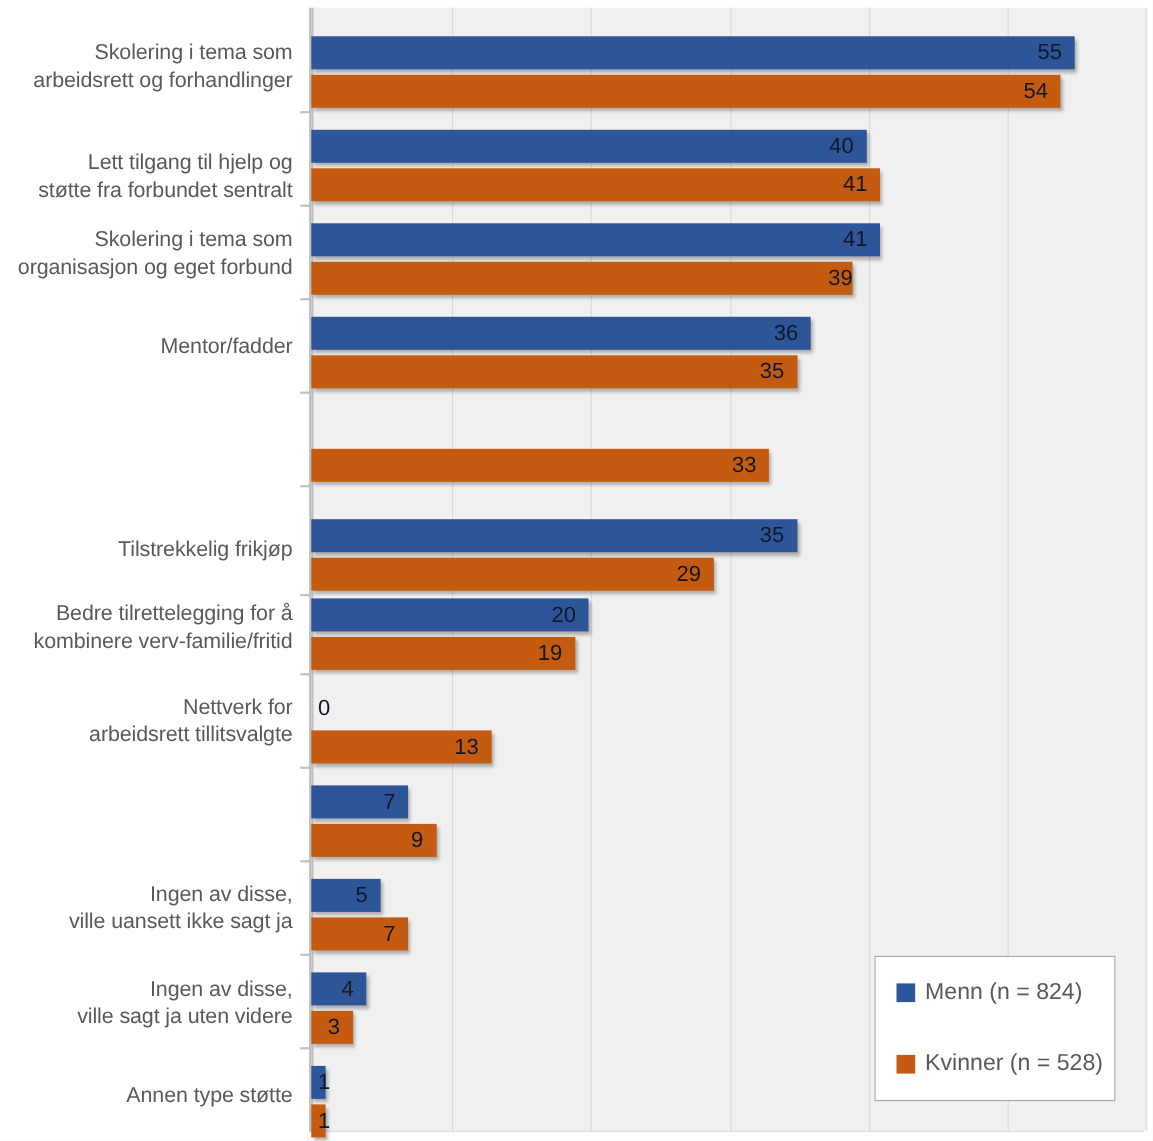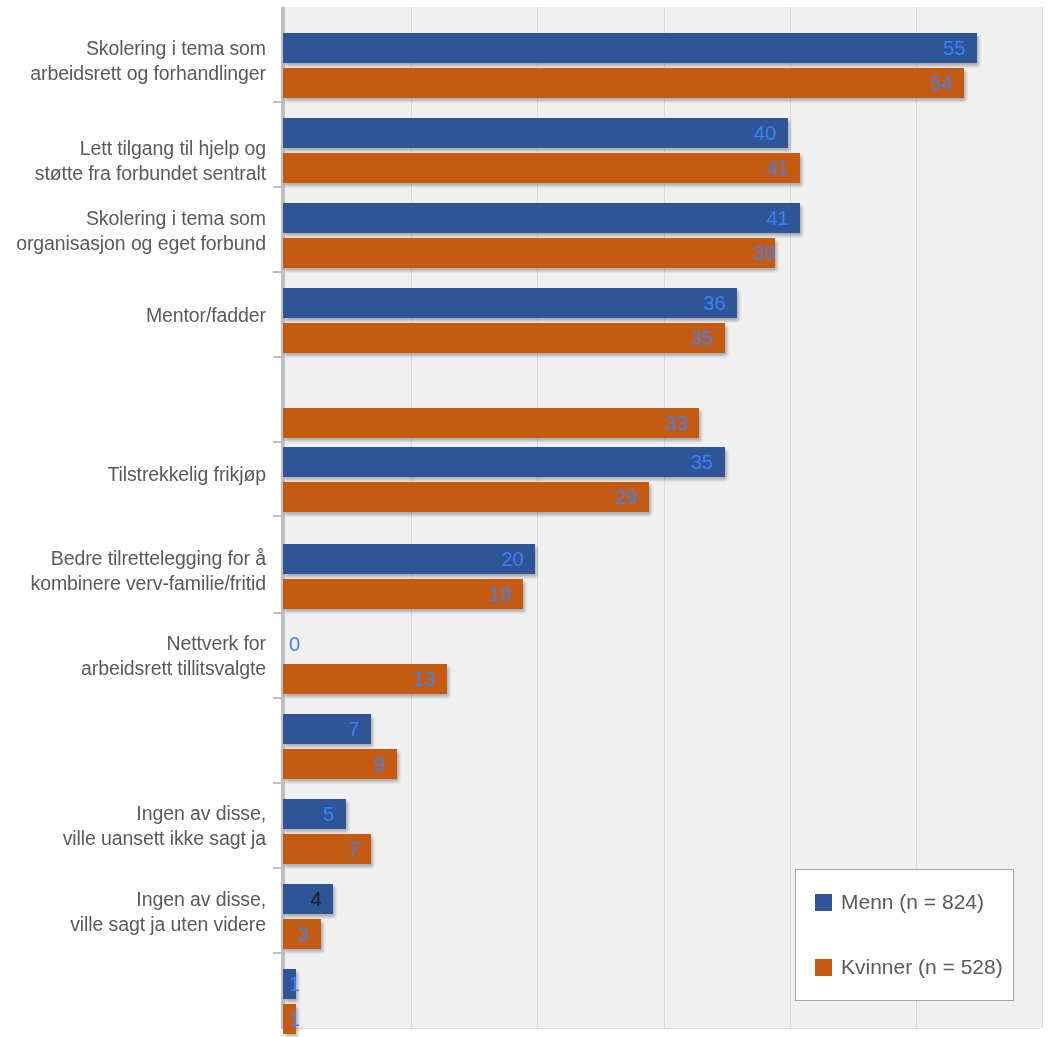--- a/index.html
+++ b/index.html
@@ -79,21 +79,21 @@
     height:30px;
     box-shadow:2px 3px 3px rgba(0,0,0,0.28);
   }
   .bar.menn{background:#2E5597;}
   .bar.kvinner{background:#C55A11;}
   .bar-value{
     position:absolute;
     top:1px;
     font-size:20px;
     line-height:28px;
-    color:#3b82f6;
+    color:#0f172a;
     font-weight:400;
     white-space:nowrap;
   }
   .bar-value.dark{color:#1A1A1A;}
 
   
   #legend{
     position:absolute;
     left:795px; top:869px;
     width:219px; height:132px;
@@ -201,21 +201,21 @@
           <div class="bar-value" style="left: 407.7px;">35</div>
         </div>
       </div>
       <div class="cat-row" style="top: 347.4px; height: 85.1px;">
         <div class="tick" style="top: 83.1px;"></div>
         <div class="bar-wrap" style="top: 50px; width: 416.46px;">
           <div class="bar kvinner" style="width: 416.46px;"></div>
           <div class="bar-value" style="left: 382.46px;">33</div>
         </div>
       </div>
-      <div class="cat-row" style="top: 421px; height: 85.1px;">
+      <div class="cat-row" style="top: 446px; height: 85.1px;">
         <div class="tick" style="top: 83.1px;"></div>
         <div class="cat-label" style="top: 30.05px;">
           <span class="ln">Tilstrekkelig frikjøp</span>
         </div>
         <div class="bar-wrap" style="top: 15px; width: 441.7px;">
           <div class="bar menn" style="width: 441.7px;"></div>
           <div class="bar-value" style="left: 407.7px;">35</div>
         </div>
         <div class="bar-wrap" style="top: 50px; width: 365.98px;">
           <div class="bar kvinner" style="width: 365.98px;"></div>
@@ -287,20 +287,23 @@
           <div class="bar menn" style="width: 50.48px;"></div>
           <div class="bar-value dark" style="left: 27.48px;">4</div>
         </div>
         <div class="bar-wrap" style="top: 50px; width: 37.86px;">
           <div class="bar kvinner" style="width: 37.86px;"></div>
           <div class="bar-value" style="left: 14.86px;">3</div>
         </div>
       </div>
       <div class="cat-row" style="top: 943.1px; height: 85.1px;">
         <div class="tick" style="top: 83.1px;"></div>
+        <div class="cat-label" style="top: 30.05px;">
+          <span class="ln">Annen type støtte</span>
+        </div>
         <div class="bar-wrap" style="top: 15px; width: 12.62px;">
           <div class="bar menn" style="width: 12.62px;"></div>
           <div class="bar-value" style="left: 6px;">1</div>
         </div>
         <div class="bar-wrap" style="top: 50px; width: 12.62px;">
           <div class="bar kvinner" style="width: 12.62px;"></div>
           <div class="bar-value" style="left: 6px;">1</div>
         </div>
       </div>
     </div>

